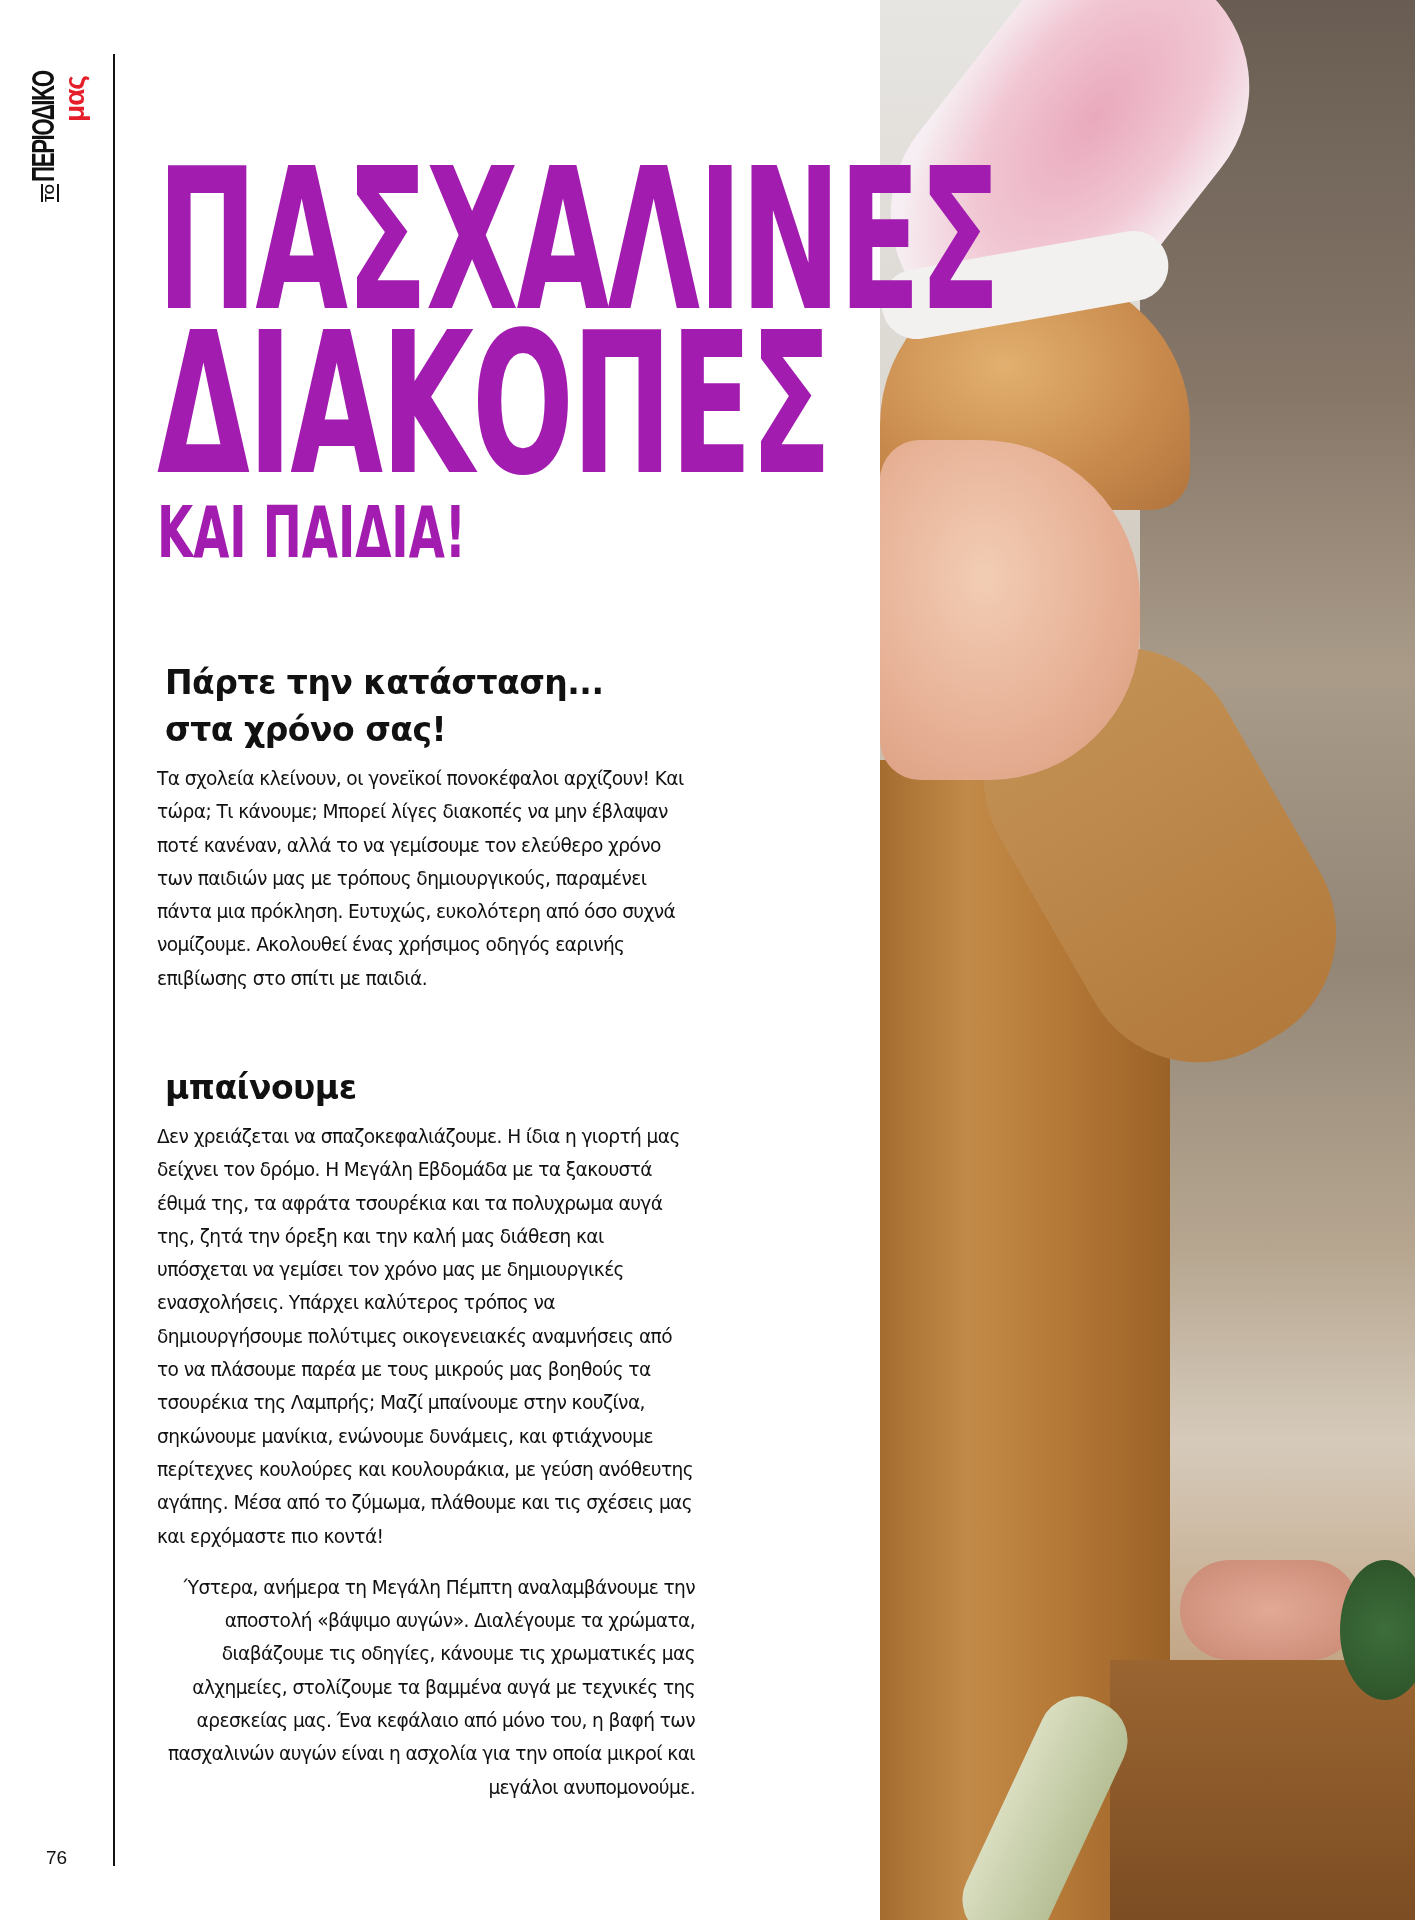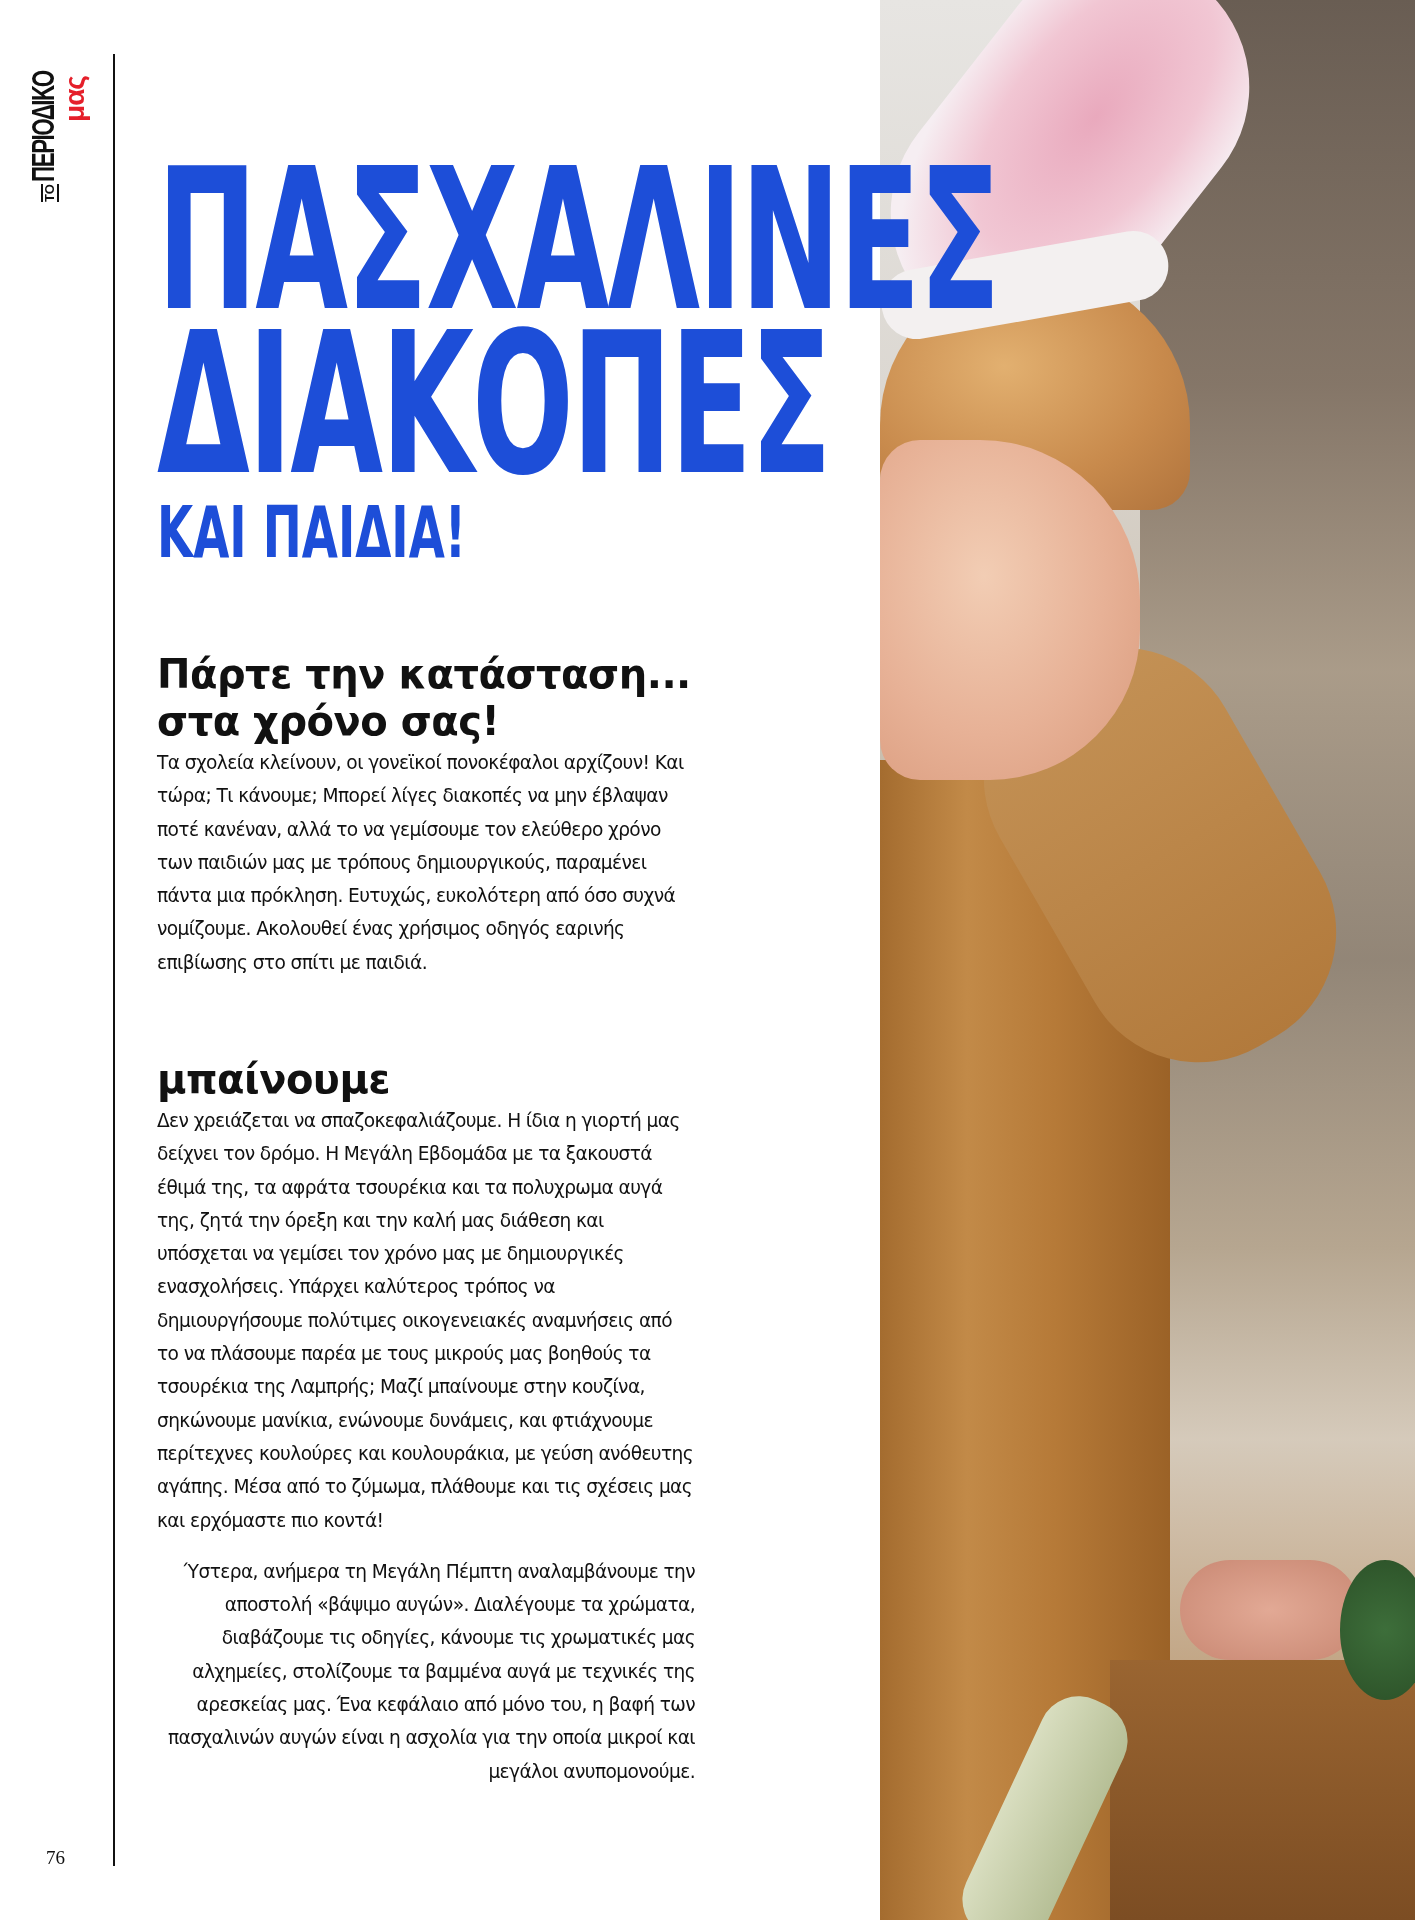--- a/index.html
+++ b/index.html
@@ -4,39 +4,39 @@
 <style>
   html, body { margin:0; padding:0; }
   body { width:1415px; height:1920px; position:relative; overflow:hidden; background:#ffffff; font-family:"DejaVu Sans", sans-serif; }
   .brand { position:absolute; left:26px; top:52px; width:60px; height:150px; }
   .brand-inner { position:absolute; left:0; top:150px; transform:rotate(-90deg); transform-origin:0 0; white-space:nowrap; display:flex; align-items:baseline; }
   .brand-to { font-family:"Liberation Sans", sans-serif; font-weight:bold; font-size:13px; color:#111; margin-right:2px; border-top:2px solid #111; border-bottom:2px solid #111; line-height:14px; }
   .brand-name { font-family:"Liberation Sans", sans-serif; font-weight:bold; font-size:31px; letter-spacing:-2px; color:#111; transform:scaleX(0.72); transform-origin:left; display:inline-block; }
   .brand-mas { position:absolute; left:62px; top:52px; width:26px; height:70px; }
   .brand-mas span { position:absolute; left:0; top:70px; transform:rotate(-90deg); transform-origin:0 0; font-family:"Liberation Sans", sans-serif; font-weight:bold; font-size:28px; color:#e51f2a; letter-spacing:-1px; line-height:26px; }
   .vrule { position:absolute; left:113px; top:54px; width:2px; height:1812px; background:#111; }
-  .page-num { position:absolute; left:46px; top:1847px; font-family:Liberation Serif, serif; font-size:19px; color:#111; }
+  .page-num { position:absolute; left:46px; top:1847px; font-family:Liberation Sans, sans-serif; font-size:19px; color:#111; }
   .photo { position:absolute; left:880px; top:0; width:535px; height:1920px; overflow:hidden;
     background: linear-gradient(180deg,#e7e5e2 0%, #dcd8d2 20%, #c9beae 40%, #cdb69a 60%, #b89870 80%, #8a6a44 100%); }
   .ph-bg-right { position:absolute; left:260px; top:0; width:275px; height:1920px; background:linear-gradient(180deg,#5b4e43 0%, #7b6b5c 20%, #a69784 35%, #8c8072 50%, #b4a590 65%, #d8cfc2 75%, #c09f7a 90%, #7a5630 100%); opacity:0.9; }
   .ph-ear { position:absolute; left:60px; top:-60px; width:260px; height:420px; border-radius:130px; background:radial-gradient(ellipse at 50% 40%, #e9a9bd 0%, #f1c6d3 45%, #f6eef2 75%); transform:rotate(38deg); }
   .ph-hair { position:absolute; left:0; top:270px; width:310px; height:240px; border-radius:160px 160px 40px 40px; background:radial-gradient(ellipse at 40% 40%, #e2b070 0%, #c88a4c 60%, #b0733c 100%); }
   .ph-band { position:absolute; left:0; top:250px; width:290px; height:70px; border-radius:40px; background:#f3f0f0; transform:rotate(-10deg); }
   .ph-face { position:absolute; left:0; top:440px; width:260px; height:340px; border-radius:40px 160px 150px 40px; background:radial-gradient(ellipse at 40% 40%, #f2cdb4 0%, #e7b196 55%, #d99a7c 100%); }
   .ph-body { position:absolute; left:0; top:760px; width:290px; height:1160px; background:linear-gradient(90deg,#a46c2f 0%, #c28a48 30%, #b67a38 60%, #9b6227 100%); border-radius:0 60px 0 0; }
   .ph-arm { position:absolute; left:150px; top:640px; width:260px; height:430px; background:linear-gradient(180deg,#c49256,#b27a3c); border-radius:120px; transform:rotate(-30deg); }
   .ph-hand { position:absolute; left:300px; top:1560px; width:180px; height:100px; background:radial-gradient(ellipse,#e2a995,#c98873); border-radius:60px; }
   .ph-table { position:absolute; left:230px; top:1660px; width:305px; height:260px; background:linear-gradient(180deg,#9a6531,#7c4d23); }
   .ph-plant { position:absolute; left:460px; top:1560px; width:90px; height:140px; background:radial-gradient(circle,#3d6e3a,#2c5128); border-radius:50%; }
   .ph-pin { position:absolute; left:120px; top:1690px; width:90px; height:260px; background:linear-gradient(90deg,#d9dec0,#b6bf96); border-radius:40px; transform:rotate(25deg); }
-  .title { position:absolute; left:157px; top:158px; font-family:"DejaVu Sans Condensed","DejaVu Sans", sans-serif; font-weight:bold; color:#1d4ed8; margin:0; }
+  .title { position:absolute; left:157px; top:158px; font-family:"DejaVu Sans Condensed","DejaVu Sans", sans-serif; font-weight:bold; color:#a21caf; margin:0; }
   .t1, .t2 { display:block; font-size:196px; line-height:164px; letter-spacing:-3px; transform:scaleX(0.68); transform-origin:left; white-space:nowrap; }
   .t3 { display:block; font-size:72px; line-height:80px; transform:scaleX(0.72); transform-origin:left; white-space:nowrap; margin-top:6px; }
   .col { position:absolute; left:156px; width:540px; color:#111; }
-  h2 { font-family:"DejaVu Sans", sans-serif; font-weight:bold; font-size:40px; line-height:47px; margin:1px; letter-spacing:-0.5px; }
+  h2 { font-family:"DejaVu Sans", sans-serif; font-weight:bold; font-size:33px; line-height:47px; margin:9px; letter-spacing:-0.5px; }
   p { font-family:"DejaVu Sans", sans-serif; font-size:18.6px; line-height:33.3px; margin:1px; letter-spacing:-0.6px; }
   .sec1 { top:650px; }
   .sec2 { top:1008px; }
   .p3 { margin-top:18px;text-align:right; }
 </style>
 </head>
 <body>
 
 <div class="photo" aria-label="child-with-bunny-ears">
   <div class="ph-bg-right"></div>

